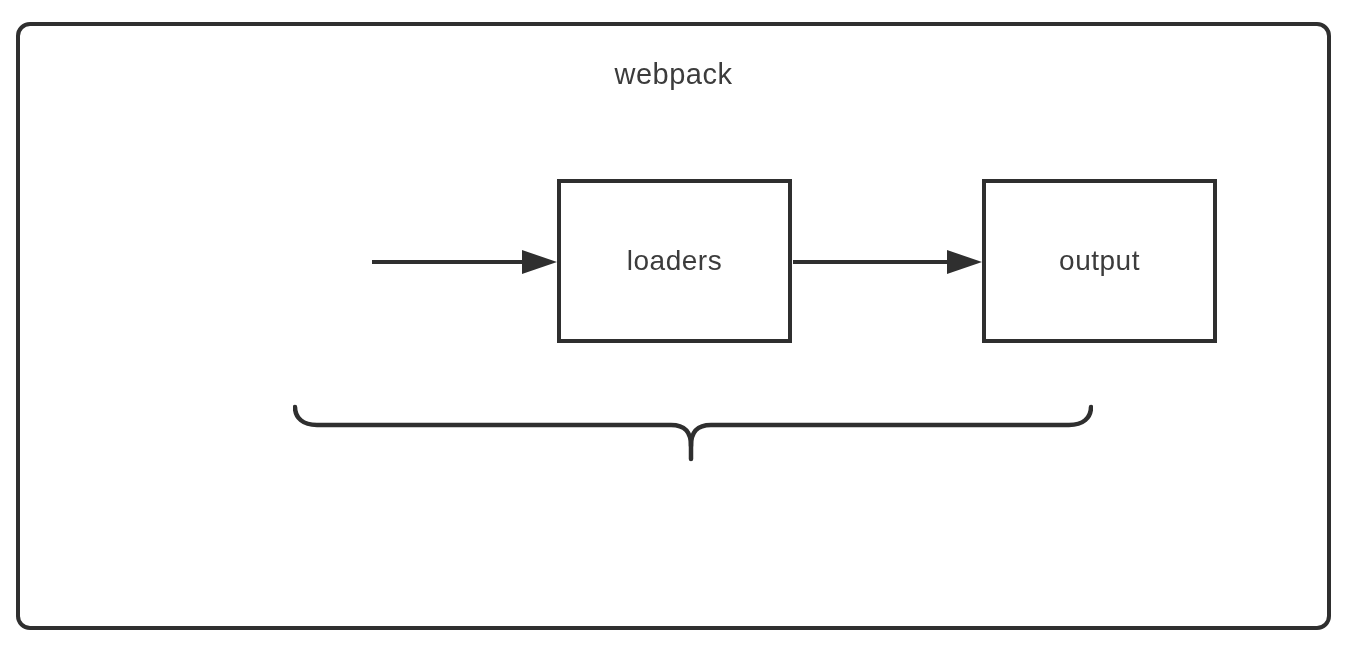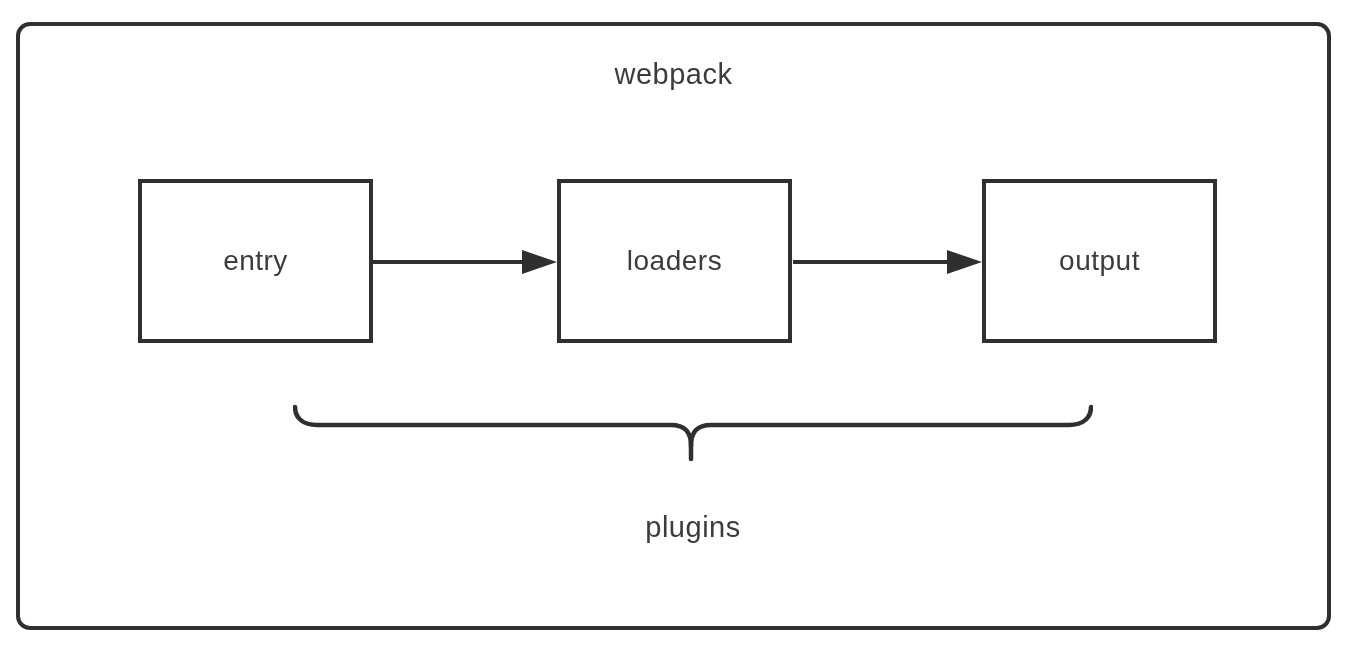--- a/index.html
+++ b/index.html
@@ -82,23 +82,20 @@
 </style>
 </head>
 <body>
 
 <div class="canvas">
 
   <div class="outer-container"></div>
 
   <div class="diagram-title">webpack</div>
 
-  <div class="node node-entry">
-    <span class="node-label">entry</span>
-  </div>
 
   <div class="node node-output">
     <span class="node-label">output</span>
   </div>
 
   <div class="node node-loaders">
     <span class="node-label">loaders</span>
   </div>
 
   <svg class="arrow-svg arrow-1" viewBox="0 0 185 30" xmlns="http://www.w3.org/2000/svg">
@@ -109,16 +106,15 @@
   <svg class="arrow-svg arrow-2" viewBox="0 0 189 30" xmlns="http://www.w3.org/2000/svg">
     <line x1="0" y1="15" x2="156" y2="15" stroke="#2f2f2f" stroke-width="4"></line>
     <polygon points="154,3 189,15 154,27" fill="#2f2f2f"></polygon>
   </svg>
 
   <svg class="brace-svg" viewBox="0 0 800 60" xmlns="http://www.w3.org/2000/svg">
     <path d="M 2,3 C 2,14 10,21 24,21 L 378,21 C 392,21 398,28 398,42 L 398,55" fill="none" stroke="#2f2f2f" stroke-width="4.5" stroke-linecap="round"></path>
     <path d="M 798,3 C 798,14 790,21 776,21 L 418,21 C 404,21 398,28 398,42" fill="none" stroke="#2f2f2f" stroke-width="4.5" stroke-linecap="round"></path>
   </svg>
 
-  <div class="plugins-label">plugins</div>
 
 
 </div>
 
 </body></html>

